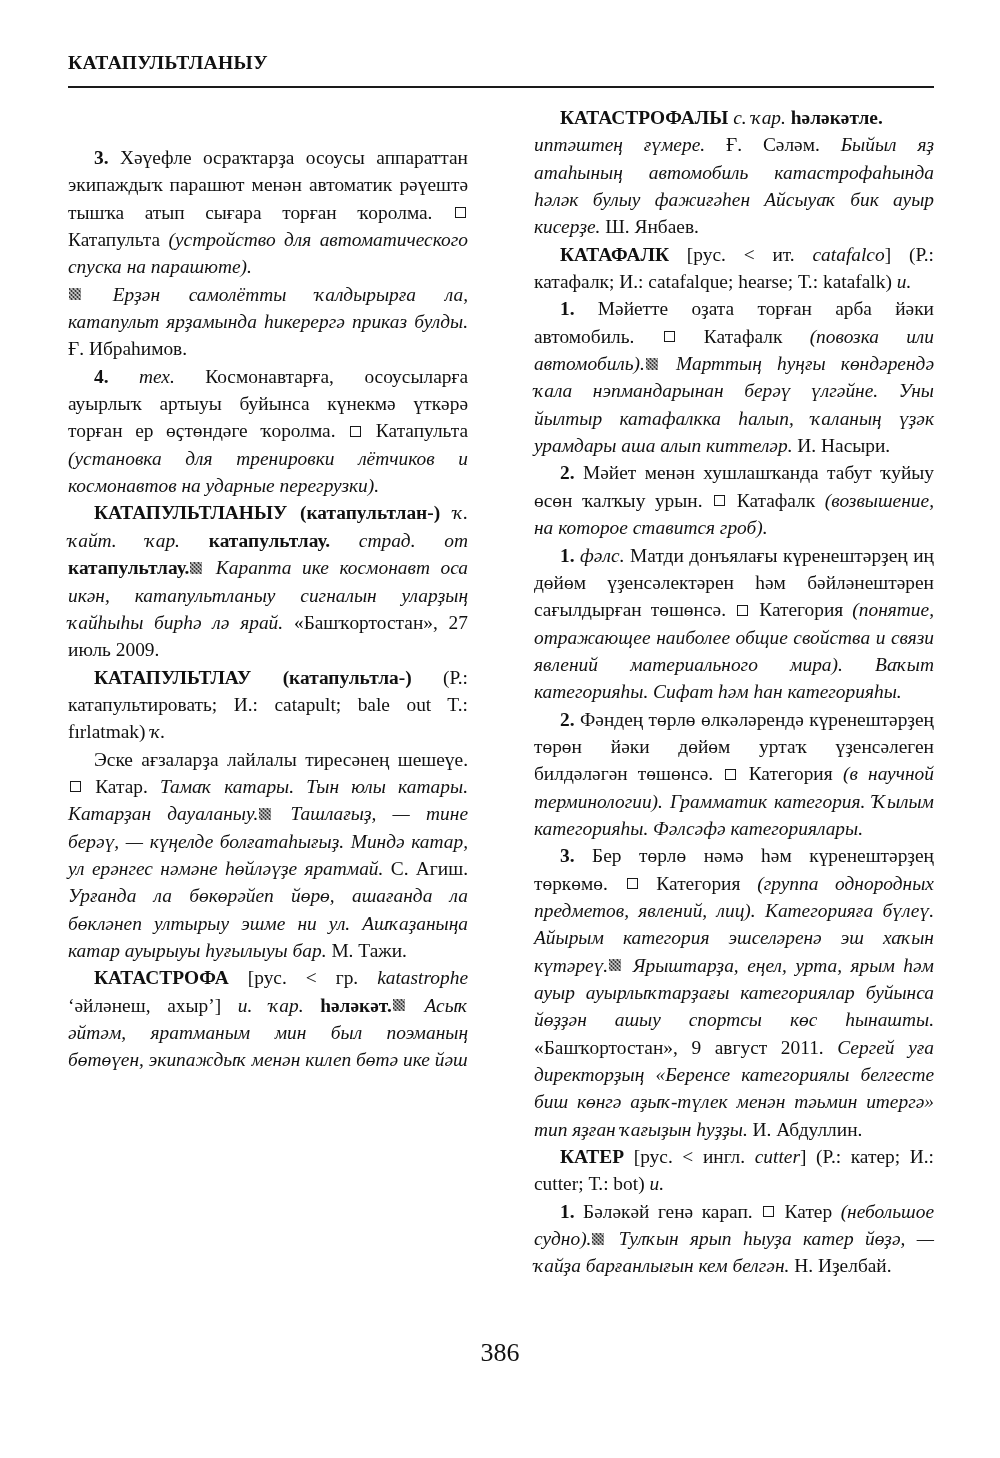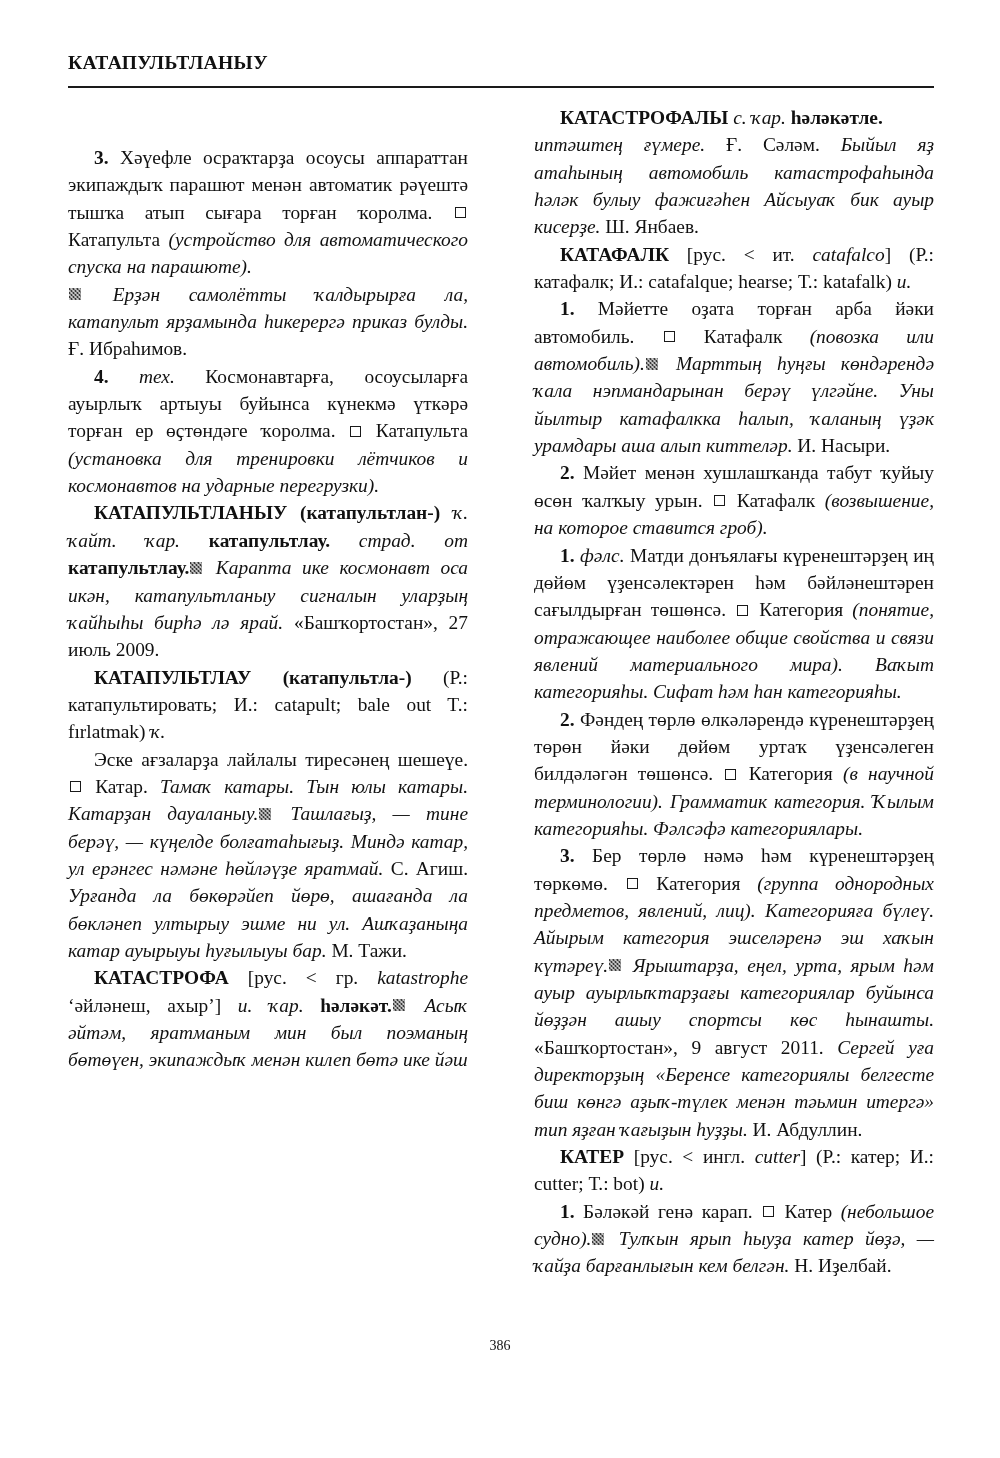--- a/index.html
+++ b/index.html
@@ -94,21 +94,21 @@
     background-size: 4px 4px, 4px 4px;
     vertical-align: 0.03em;
     margin: 0 3px 0 1px;
   }
   .folio {
     position: absolute;
     top: 1338px;
     left: 0;
     width: 1000px;
     text-align: center;
-    font-size: 14px;
+    font-size: 26px;
   }
 </style>
 </head>
 <body>
 
 <div class="page">
 
   <div class="running-head">КАТАПУЛЬТЛАНЫУ</div>
   <div class="head-rule"></div>
 

